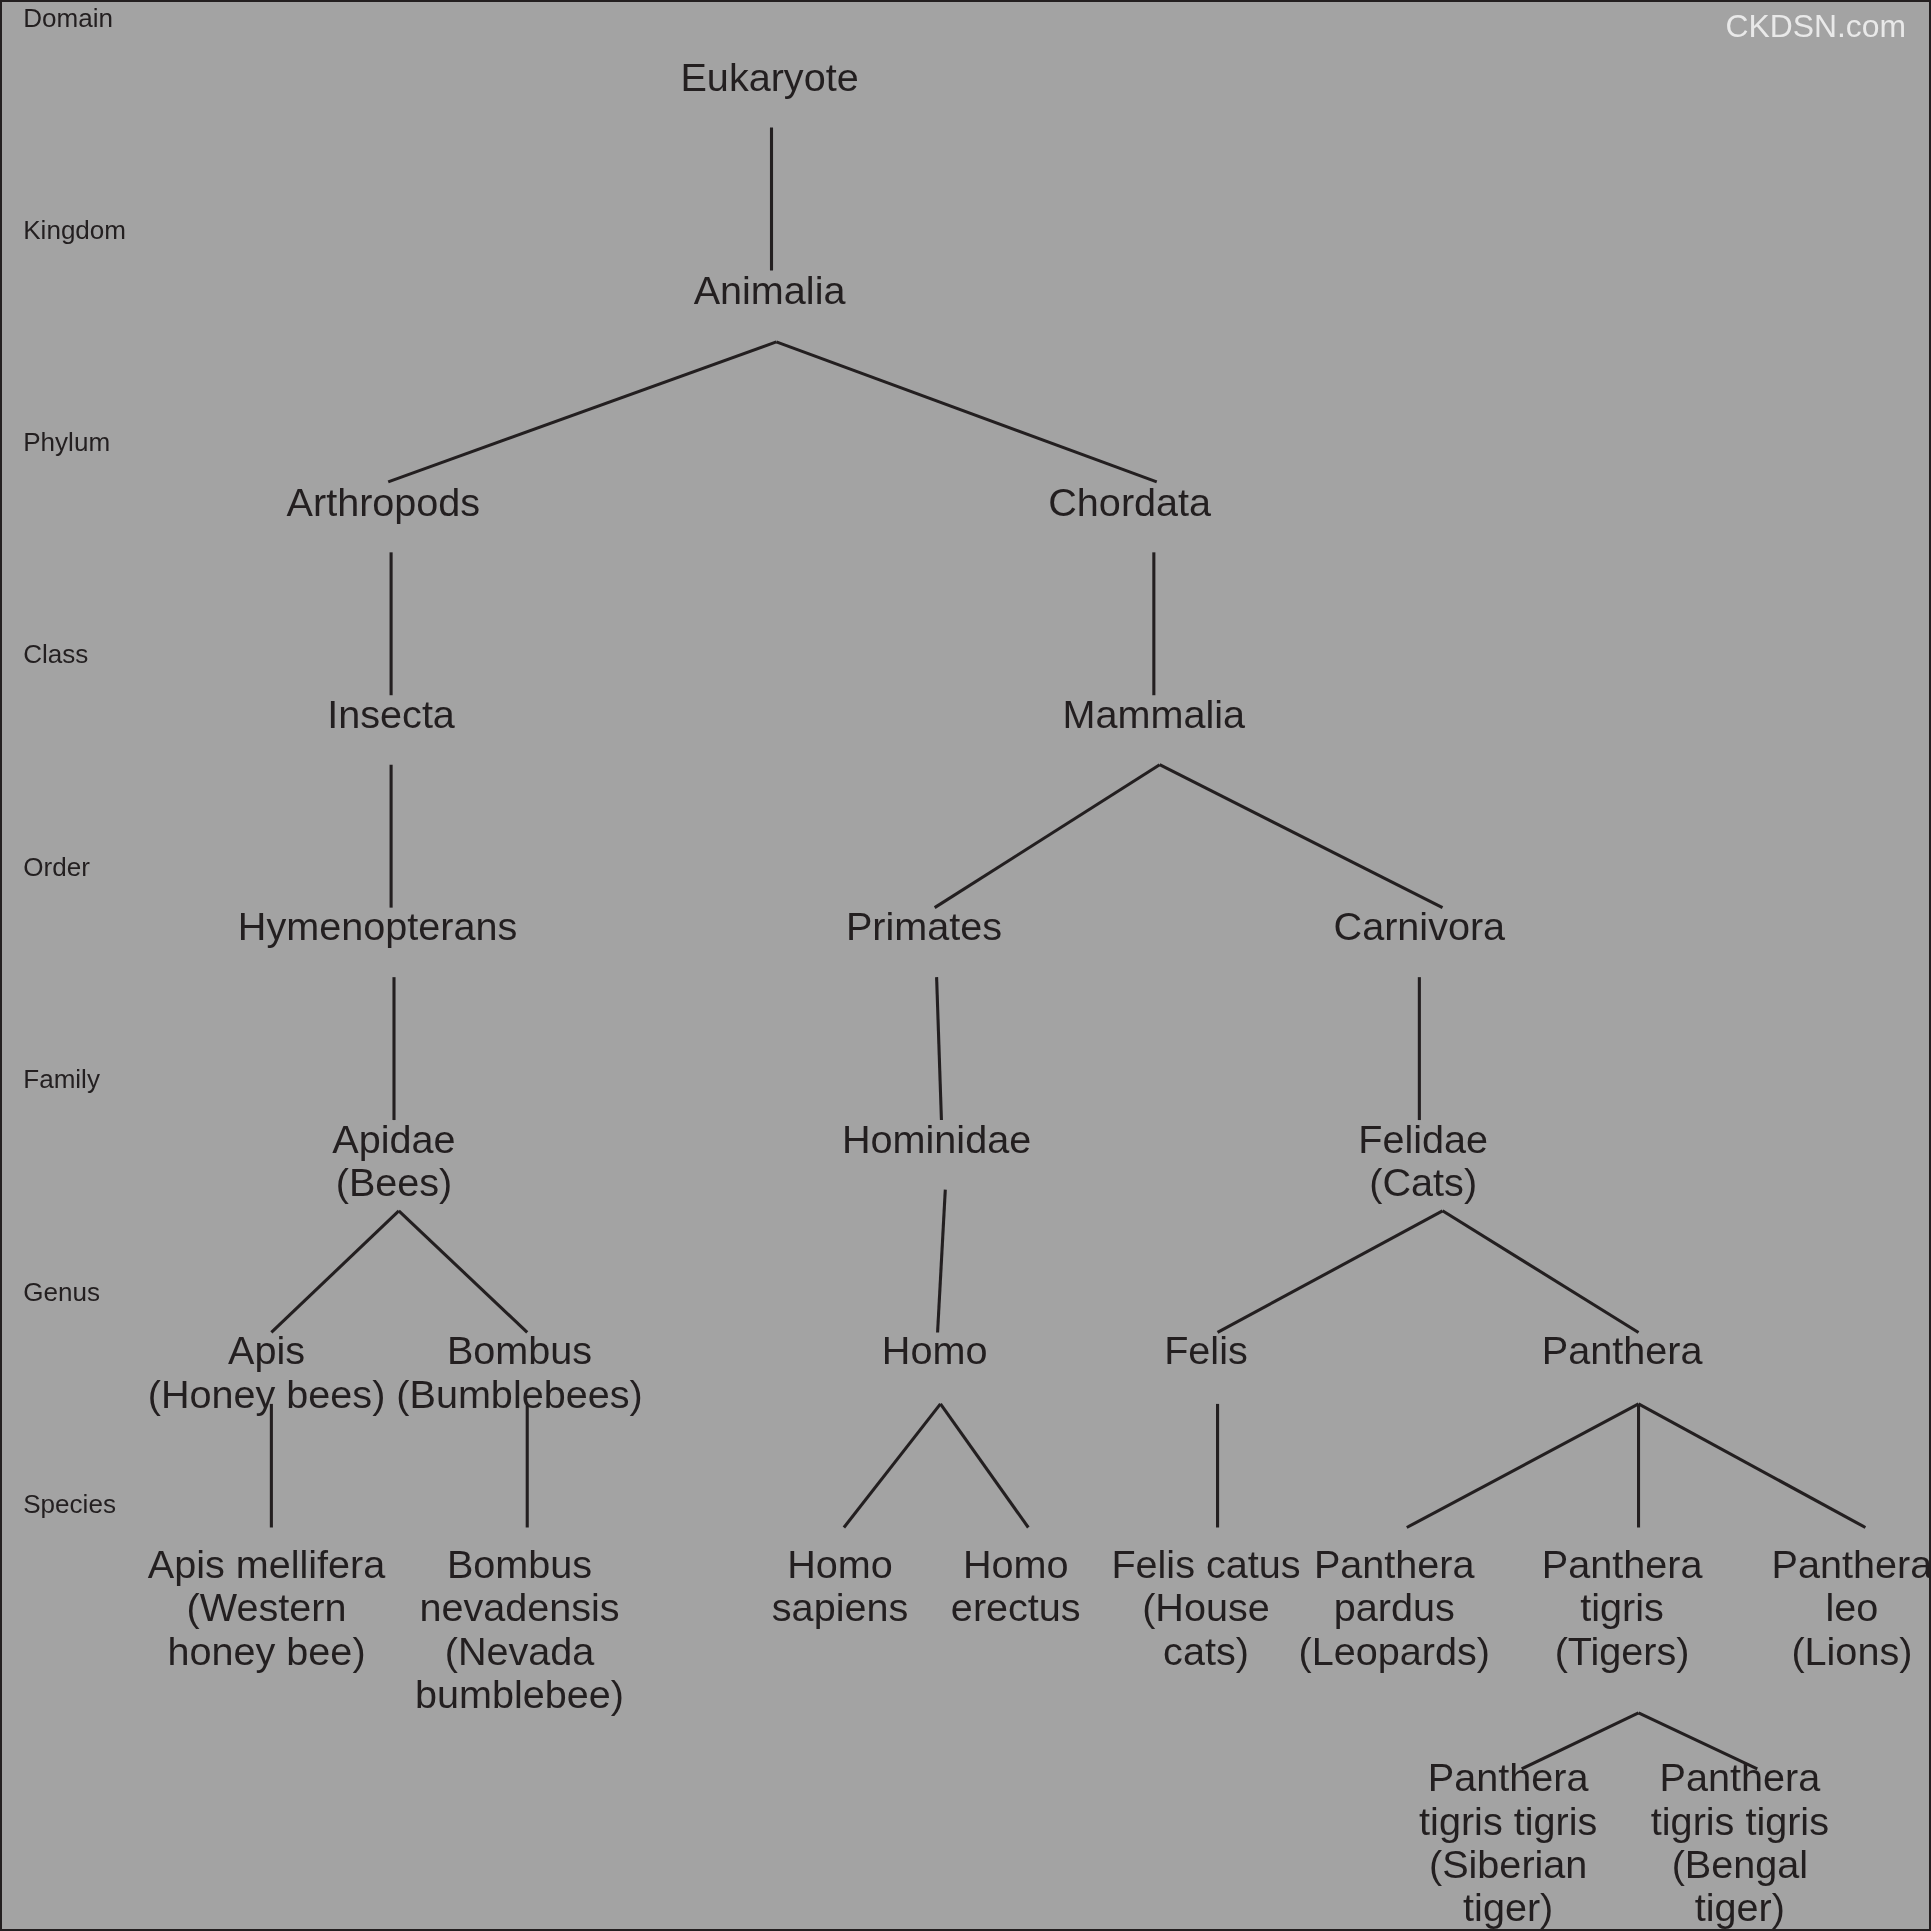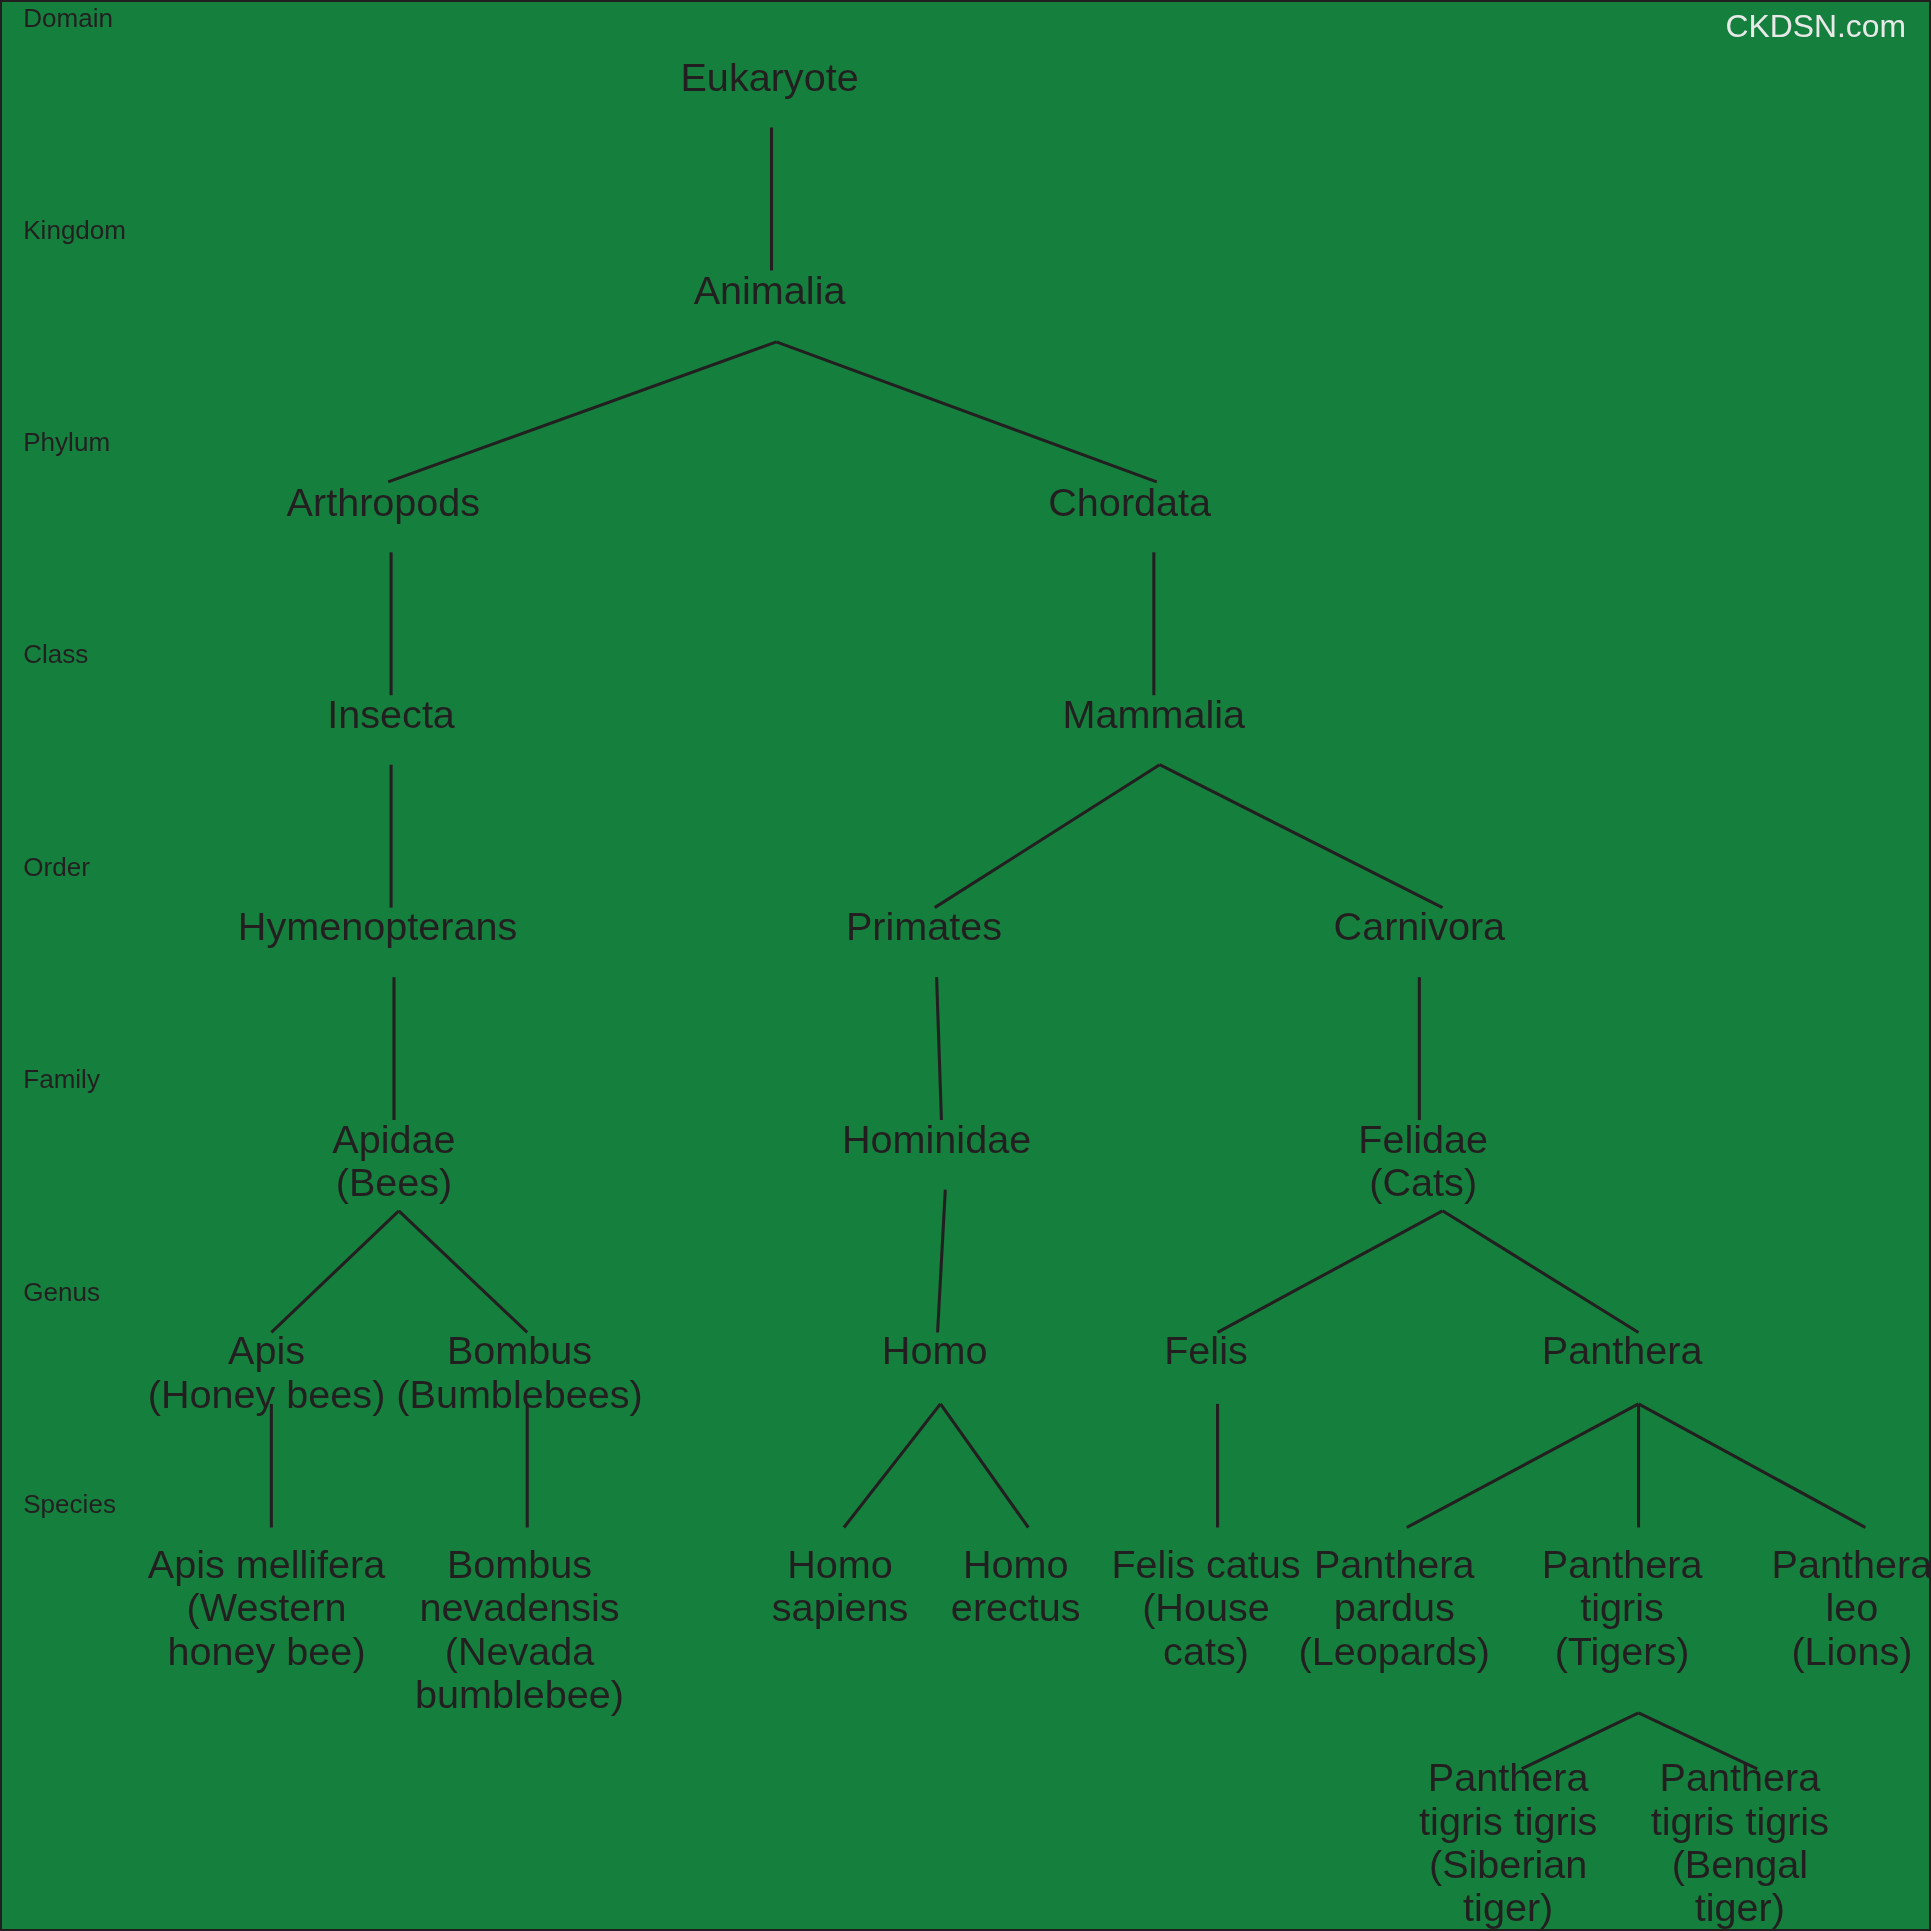--- a/index.html
+++ b/index.html
@@ -13,21 +13,21 @@
     height: 1931px;
     font-family: "Liberation Sans", sans-serif;
     overflow: hidden;
   }
   #diagram-root {
     position: relative;
     width: 1931px;
     height: 1931px;
     box-sizing: border-box;
     border: 2.9px solid #231f20;
-    background: #15803d;
+    background: #a3a3a3;
   }
   svg.tree-canvas {
     position: absolute;
     left: 0;
     top: 0;
     width: 1931px;
     height: 1931px;
     display: block;
   }
   text {

